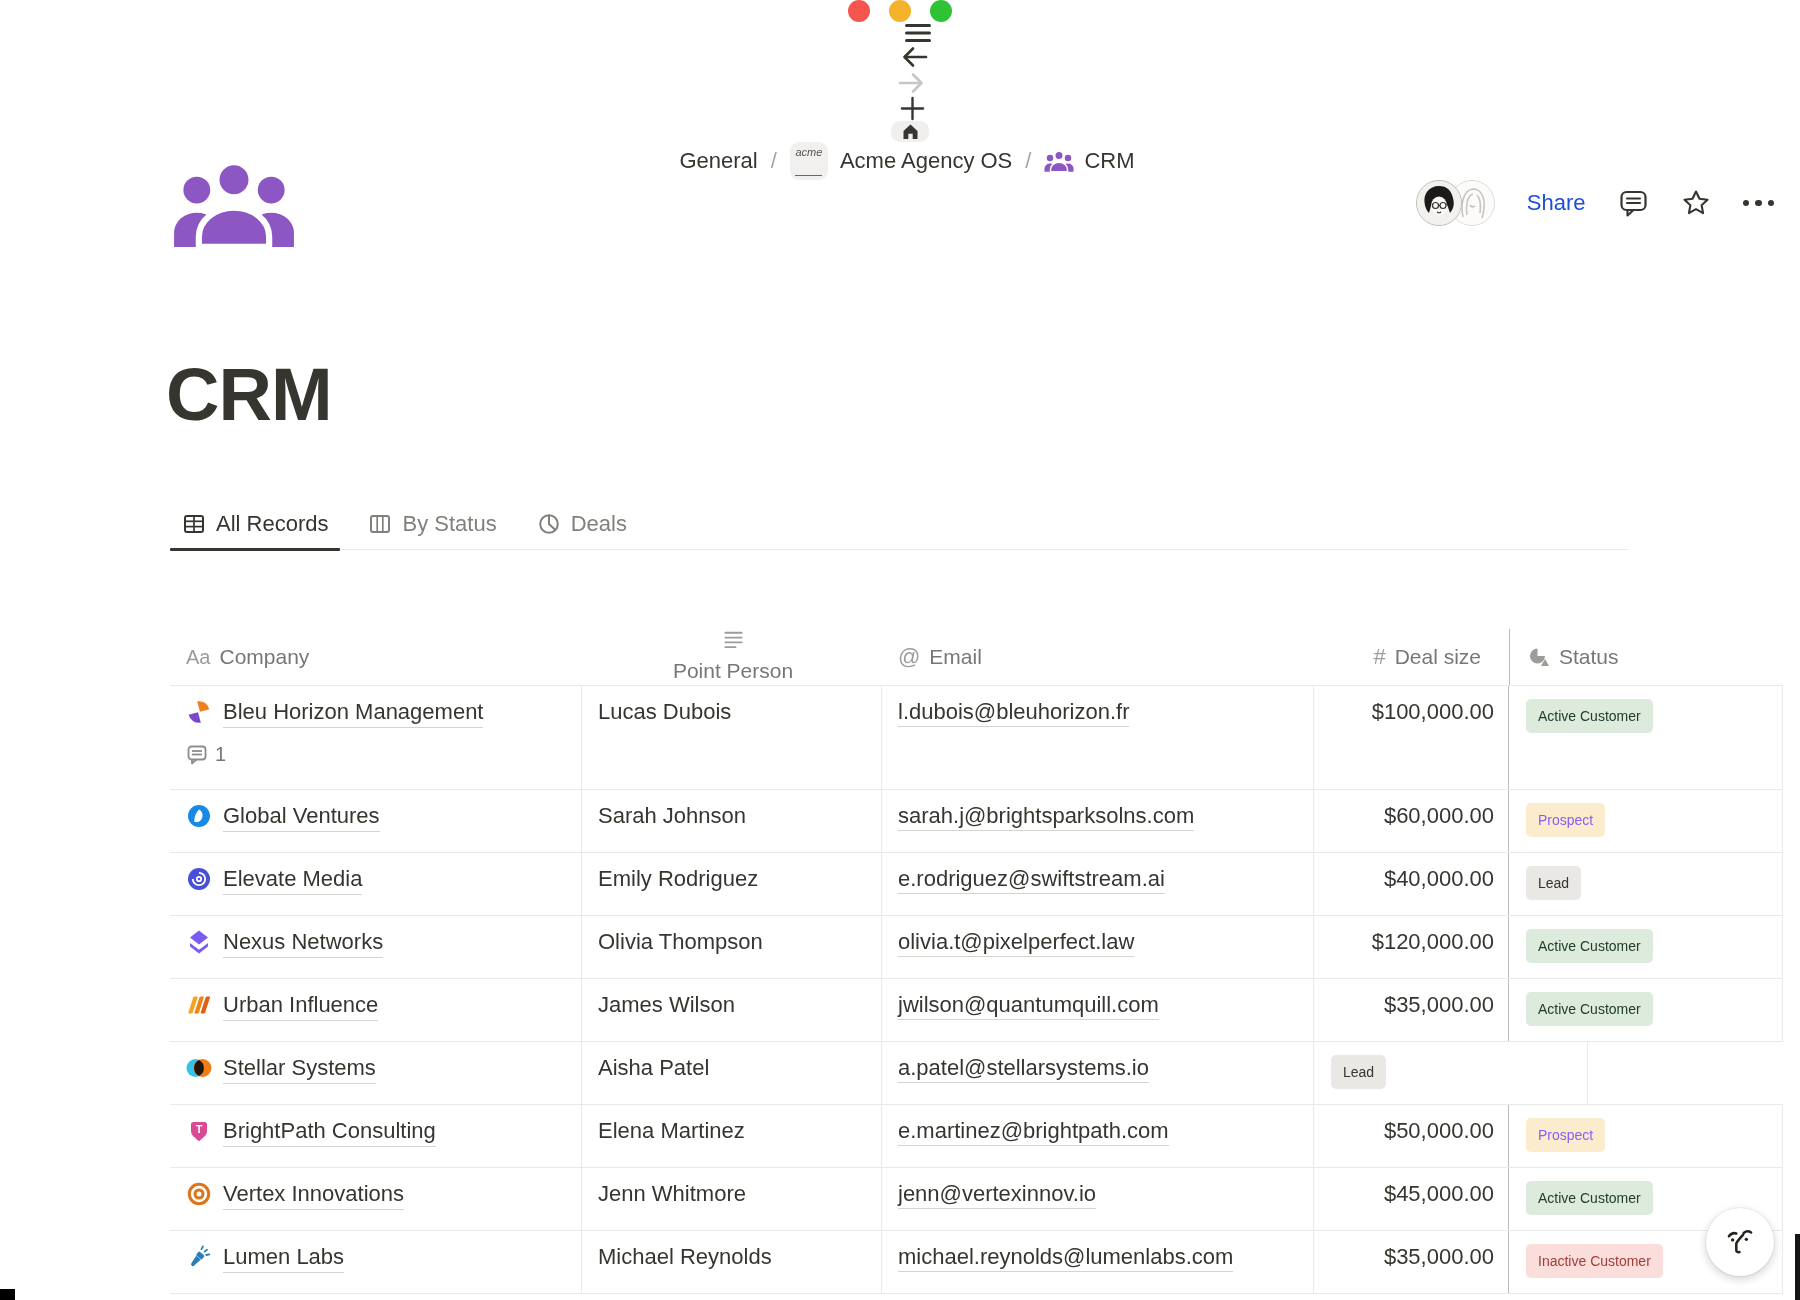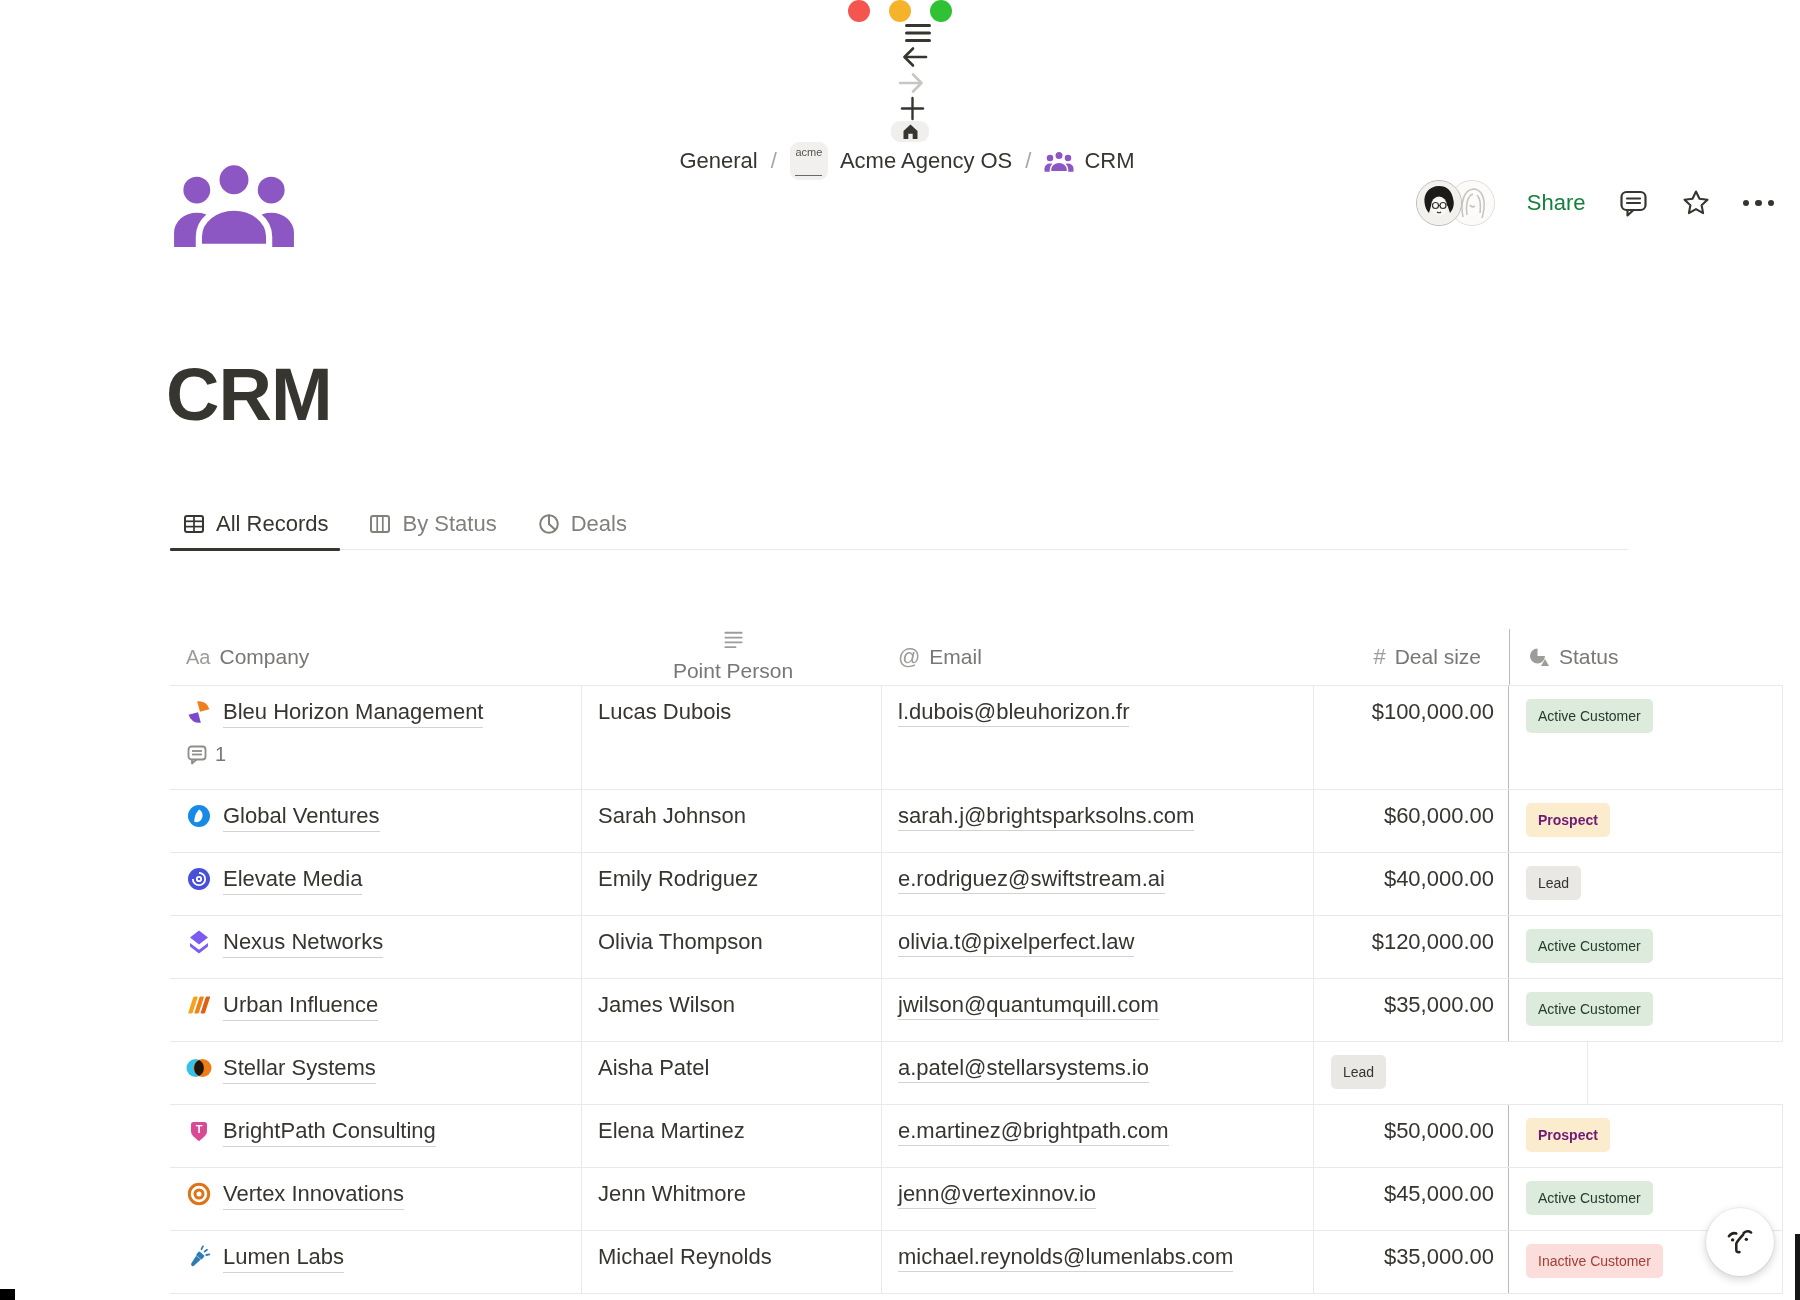--- a/index.html
+++ b/index.html
@@ -25,28 +25,28 @@
   .fwd-btn { margin-left:22px; }
   .plus-btn { margin-left:24px; }
   .home-badge { margin-left:20px; width:38px; height:38px; border-radius:9px; background:#f0efed;
     display:flex; align-items:center; justify-content:center; }
   .breadcrumb { display:flex; align-items:center; margin-left:14px; font-size:22px; }
   .crumb { color:#37352f; cursor:pointer; white-space:nowrap; }
   .slash { color:#a8a6a2; margin:0 13px; }
   .acme-badge { width:38px; height:38px; border-radius:9px; background:#f1f0ee;
     display:flex; align-items:center; justify-content:center;
     font-size:11px; color:#55534e; margin-right:12px; cursor:pointer; }
-  .acme-badge span { border-bottom:1px solid #6b6963; line-height:1; padding-bottom:17px; }
+  .acme-badge span { border-bottom:1px solid #6b6963; line-height:1; padding-bottom:17px;font-style:italic; }
   .crm-crumb { display:flex; align-items:center; gap:10px; cursor:pointer; }
   .topbar-right { margin-left:auto; display:flex; align-items:center; gap:32px; }
   .avatars { display:flex; align-items:center; }
   .avatar { width:46px; height:46px; border-radius:50%; overflow:hidden; }
   .avatar.a1 { position:relative; z-index:2; background:#f7f6f3; border:1px solid #bdbbb7; margin-right:-13px; }
   .avatar.a2 { background:#fcfbf9; border:1px solid #dedcd8; }
-  .share { font-size:22px; color:#15803d; cursor:pointer; }
+  .share { font-size:22px; color:#1d4ed8; cursor:pointer; }
   .dots { display:flex; gap:6px; cursor:pointer; }
   .dots i { width:6.5px; height:6.5px; border-radius:50%; background:#37352f; }
 
   
   .page-icon { position:absolute; left:172px; top:158px; cursor:pointer; }
   .page-title { position:absolute; left:166px; top:352px; margin:0;
     font-size:74px; font-weight:700; letter-spacing:-1px; color:#37352f; }
 
   .tabs { position:absolute; left:170px; top:498px; width:1458px; height:52px;
     display:flex; gap:16px; border-bottom:1px solid #e9e9e7; }
@@ -84,21 +84,21 @@
   .company-name { font-weight:500; color:#37352f;
     border-bottom:1.5px solid rgba(55,53,47,0.22); padding-bottom:2px; cursor:pointer; }
   .email-link { color:#37352f; border-bottom:1.5px solid rgba(55,53,47,0.22);
     padding-bottom:2px; cursor:pointer; white-space:nowrap; }
   .comment-line { display:flex; align-items:center; gap:7px; margin-top:15px;
     color:#787774; font-size:20px; cursor:pointer; }
 
   .badge { display:inline-block; height:34px; line-height:34px; padding:0 12px;
     border-radius:5px; font-size:14px; white-space:nowrap; cursor:pointer; }
   .badge-green  { background:#dcebdc; color:#233d2c; }
-  .badge-yellow { background:#fbeccd; color:#701a75;font-weight:bold; }
+  .badge-yellow { background:#fbeccd; color:#8b5cf6; }
   .badge-gray   { background:#e9e8e5; color:#36342f; }
   .badge-red    { background:#fbdedb; color:#a13e37; }
 
   
   .ai-btn { position:absolute; left:1706px; top:1208px; width:68px; height:68px;
     border-radius:50%; background:#fff; z-index:20; cursor:pointer;
     box-shadow:0 3px 10px rgba(0,0,0,0.18), 0 0 0 1px rgba(0,0,0,0.05);
     display:flex; align-items:center; justify-content:center; }
   .corner-artifact { position:absolute; left:0; top:1289px; width:15px; height:11px;
     background:#000; z-index:30; }

